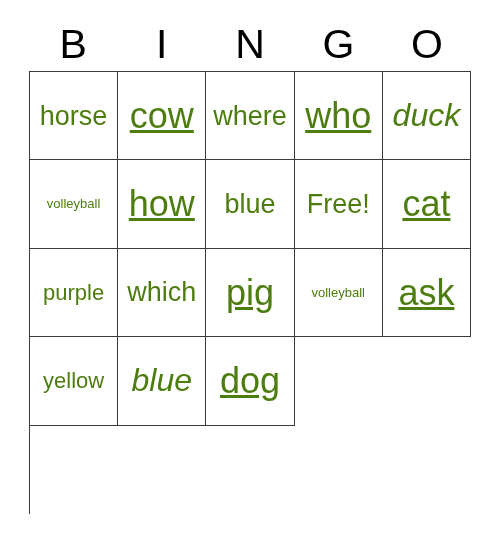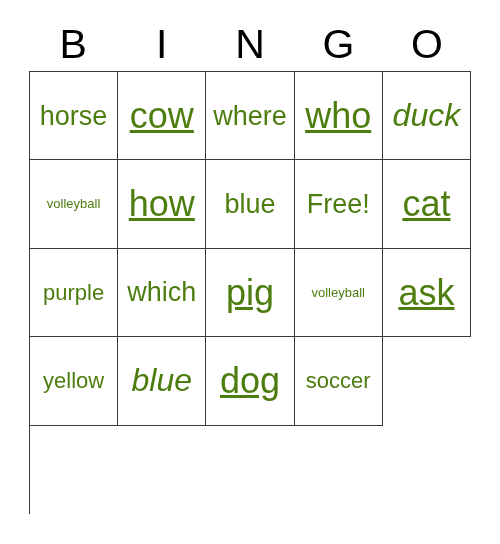--- a/index.html
+++ b/index.html
@@ -153,18 +153,15 @@
 
     <div class="cell">
         <span class="cell-text len-6">yellow</span>
       </div>
     <div class="cell">
         <span class="cell-text len-4">blue</span>
       </div>
     <div class="cell">
         <span class="cell-text len-3">dog</span>
       </div>
-    <div class="cell">
-        <span class="cell-text len-6">soccer</span>
-      </div>
 
   </div>
 </div>
 
 </body></html>

